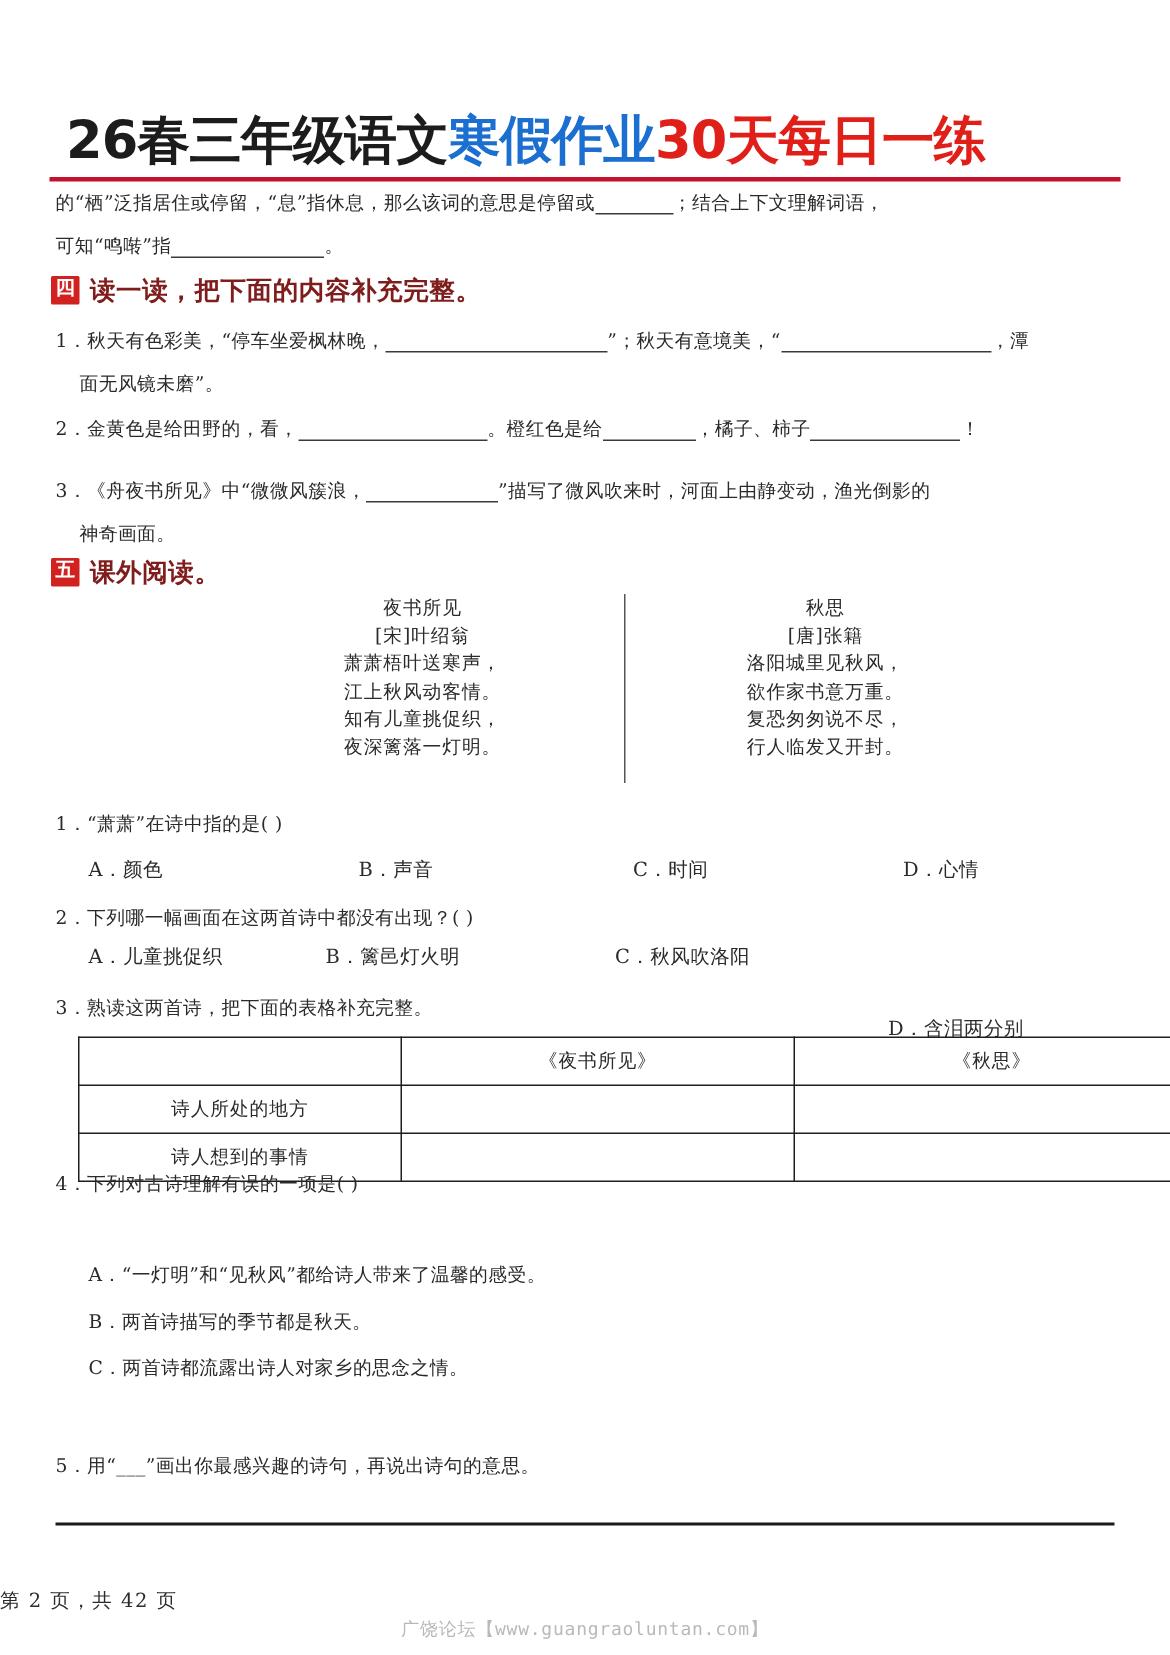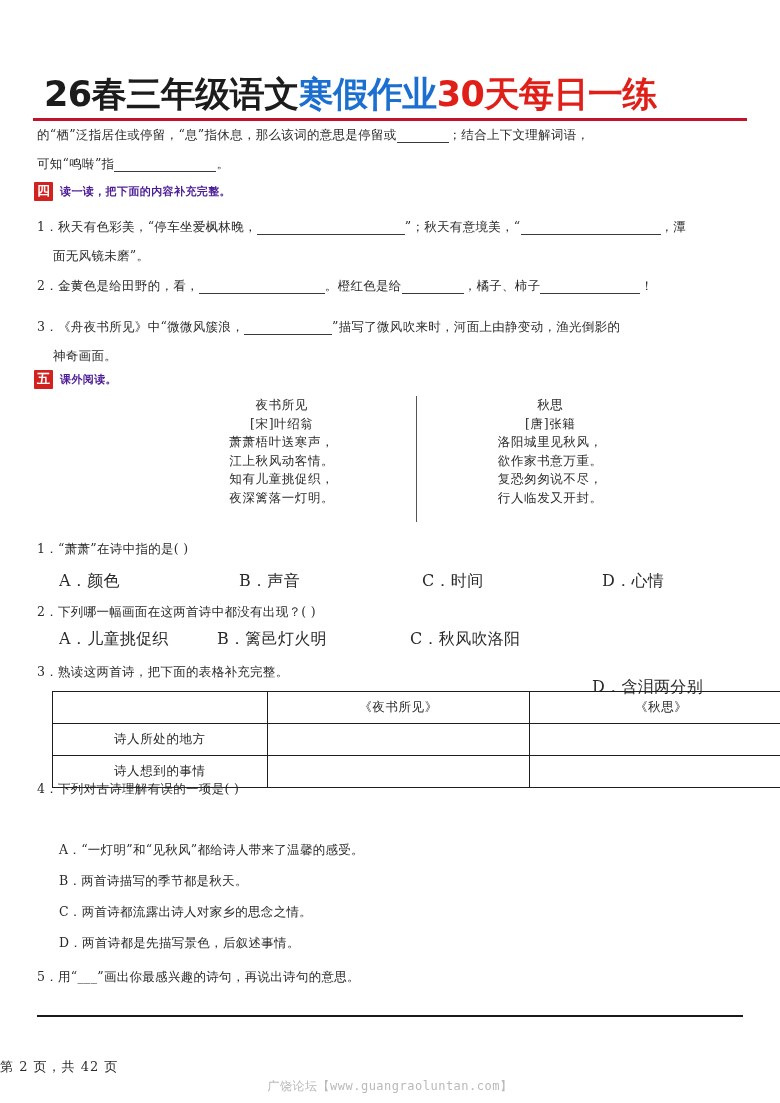--- a/index.html
+++ b/index.html
@@ -84,22 +84,22 @@
     font-size: 13px;
     line-height: 18px;
     width: 19px;
     height: 19px;
     text-align: center;
     border-radius: 1px;
   }
   .sec-title {
     font-family: Liberation Sans, sans-serif;
     font-weight: bold;
-    font-size: 11px;
-    color: #4c1d95;
+    font-size: 17px;
+    color: #7f1d1d;
     letter-spacing: 0.4px;
   }
 
   
   .poem-wrap {
     position: absolute;
     left: 166px;
     top: 396px;
     width: 500px;
     height: 128px;
@@ -120,21 +120,21 @@
     width: 0;
     border-left: 1px solid #555;
     margin: 0 18px;
     height: 126px;
   }
 
   
   .choices {
     position: absolute;
     width: 700px;
-    font-size: 16px;
+    font-size: 13px;
     line-height: 17px;
     color: #2a2a2a;
     letter-spacing: 0.3px;
   }
   .choices span {
     position: absolute;
     white-space: nowrap;
   }
 
   
@@ -287,21 +287,20 @@
       <td class="c1"></td>
       <td class="c2"></td>
     </tr>
   </tbody>
     </table>
 
   <div class="line" style="left:37px; top:780px;">4．下列对古诗理解有误的一项是(      )</div>
   <div class="line" style="left:59px; top:841px;">A．“一灯明”和“见秋风”都给诗人带来了温馨的感受。</div>
   <div class="line" style="left:59px; top:872px;">B．两首诗描写的季节都是秋天。</div>
   <div class="line" style="left:59px; top:903px;">C．两首诗都流露出诗人对家乡的思念之情。</div>
-  <div class="line" style="left:59px; top:934px;">D．两首诗都是先描写景色，后叙述事情。</div>
 
   <div class="line" style="left:37px; top:968px;">5．用“___”画出你最感兴趣的诗句，再说出诗句的意思。</div>
   <div class="answer-rule"></div>
 
   <div class="footer-page">第 2 页，共 42 页</div>
   <div class="footer-mark">广饶论坛【www.guangraoluntan.com】</div>
 
 </div>
 
 </body></html>

